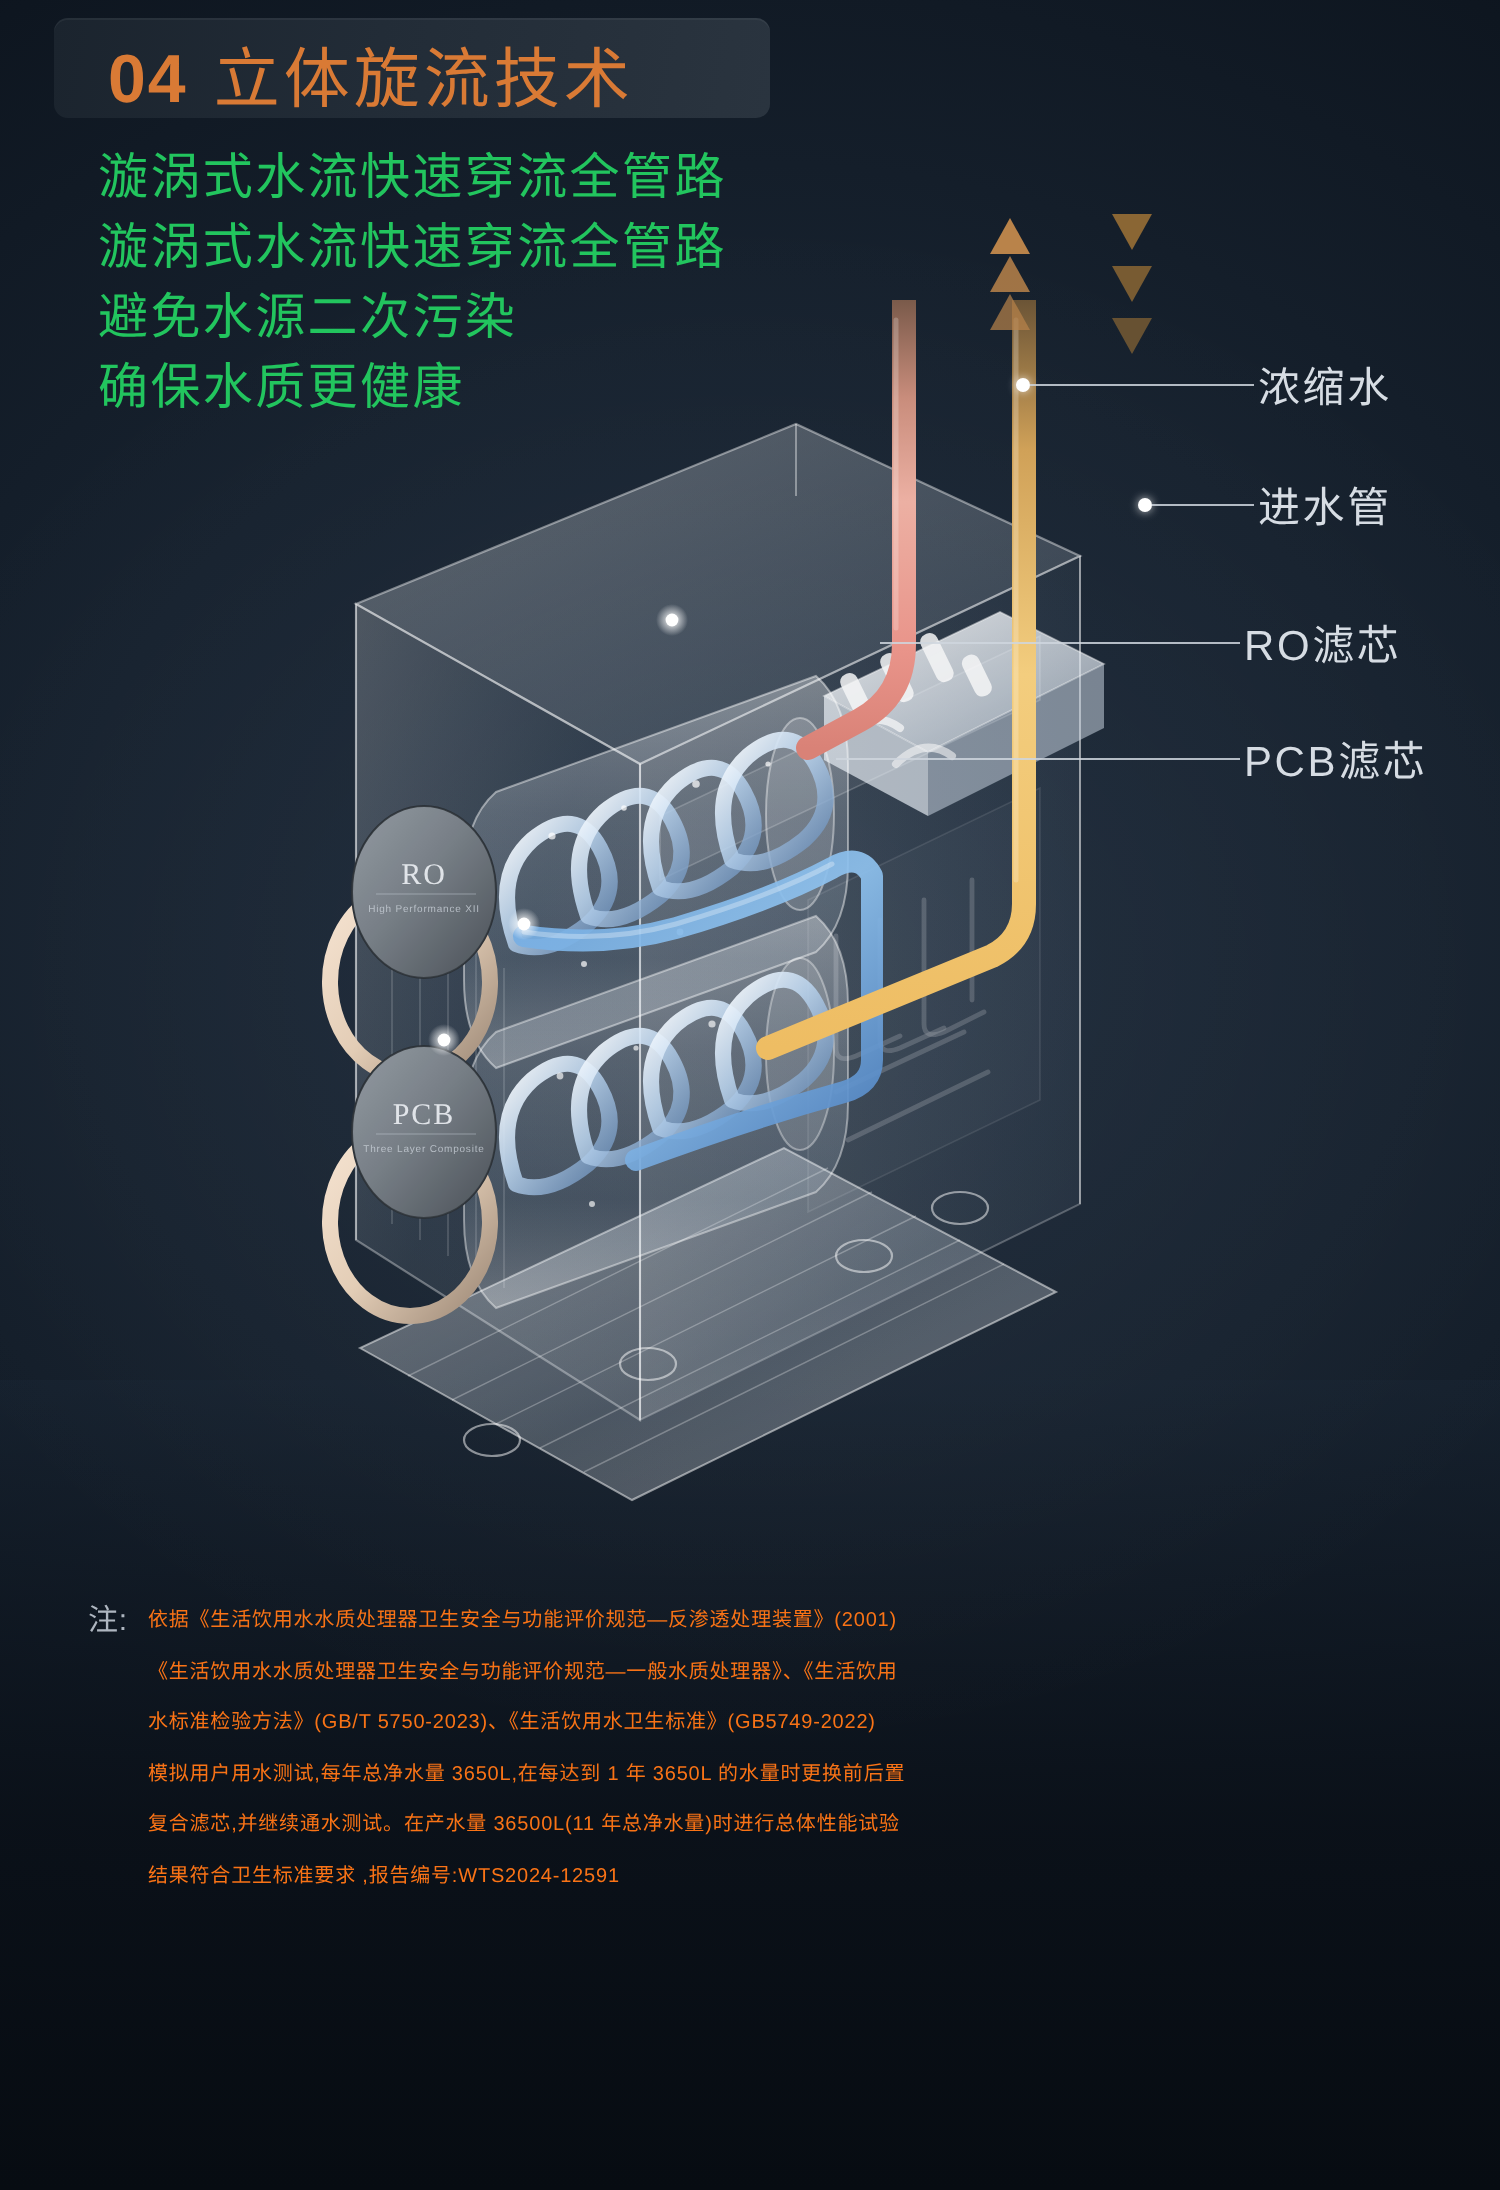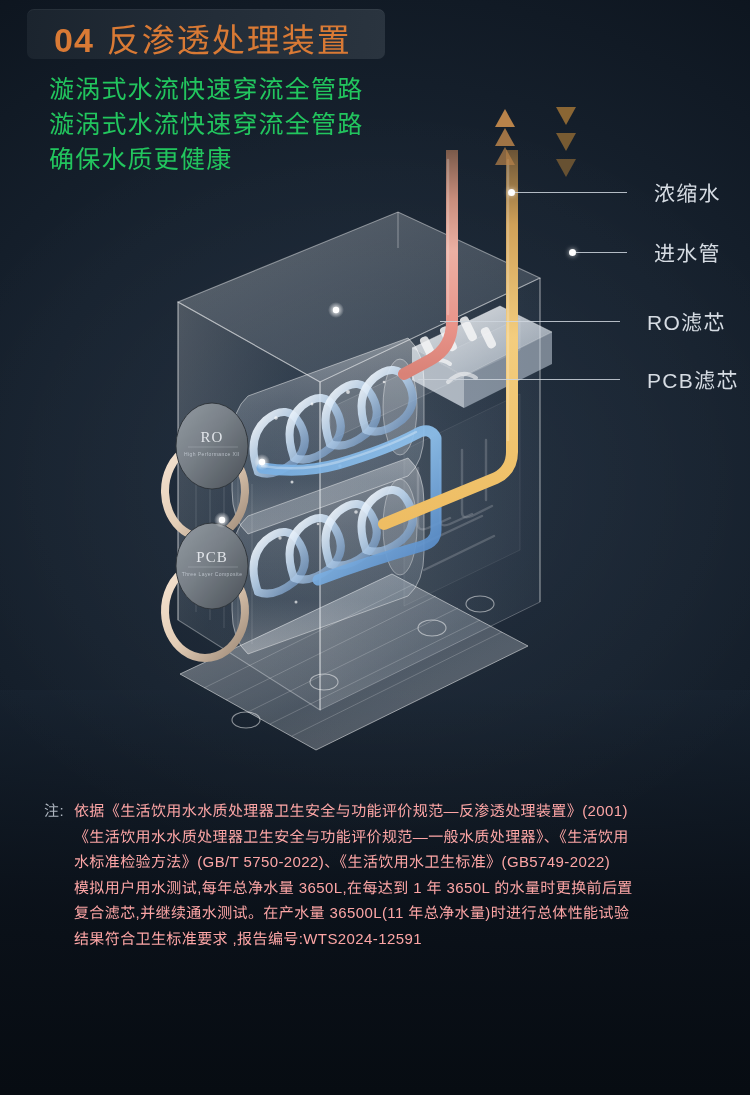--- a/index.html
+++ b/index.html
@@ -88,21 +88,21 @@
   }
   .callout .dot {
     width:7px; height:7px; border-radius:50%;
     background:#ffffff;
     box-shadow:0 0 5px rgba(255,255,255,.75);
     flex:0 0 auto;
   }
   .callout .callout-text {
     font-size:21px; letter-spacing:1.3px;
     color:#d6dce3; white-space:nowrap;
-    margin-left:27px;
+    margin-left:2px;
   }
   #callout-0 { left:508px; top:179px; }
   #callout-0 .leader { width:112px; }
   #callout-1 { left:569px; top:239px; }
   #callout-1 .leader { width:51px; }
   #callout-2 { left:440px; top:308px; }
   #callout-2 .leader { width:180px; }
   #callout-3 { left:418px; top:366px; }
   #callout-3 .leader { width:202px; }
 
@@ -113,42 +113,43 @@
   }
   #footnote .fn-row { display:flex; }
   #footnote .fn-label {
     flex:0 0 auto;
     font-size:15px; line-height:25.5px;
     letter-spacing:.4px; color:#aeb6c0;
     padding-right:10px;
   }
   #footnote .fn-body { flex:1 1 auto; }
   .fn-line {
-    font-size:15px; line-height:25.5px;
-    letter-spacing:.4px; color:#fca5a5;
+    font-size:10px; line-height:25.5px;
+    letter-spacing:.4px; color:#f97316;
     white-space:nowrap;
   }
 </style>
 </head>
 <body>
 
 <div id="bg-base"></div>
 <div id="bg-floor"></div>
 <div id="bg-vignette"></div>
 
 <div id="section-badge">
   <div class="badge-inner">
     <span class="badge-num">04</span>
-    <span class="badge-title">反渗透处理装置</span>
+    <span class="badge-title">立体旋流技术</span>
   </div>
 </div>
 
 <div id="feature-list">
   <div class="feature-line">漩涡式水流快速穿流全管路</div>
   <div class="feature-line">漩涡式水流快速穿流全管路</div>
+  <div class="feature-line">避免水源二次污染</div>
   <div class="feature-line">确保水质更健康</div>
 </div>
 
 <div id="product-figure">
 <svg viewBox="0 0 620 620" preserveAspectRatio="xMinYMin meet">
   <defs>
     <linearGradient id="glassFace" x1="0" y1="0" x2="1" y2="1">
       <stop offset="0" stop-color="#ffffff" stop-opacity=".22"></stop>
       <stop offset=".5" stop-color="#cfe0ef" stop-opacity=".10"></stop>
       <stop offset="1" stop-color="#ffffff" stop-opacity=".06"></stop>
@@ -391,19 +392,19 @@
   <span class="leader"></span>
   <span class="callout-text">PCB滤芯</span>
 </div>
 
 <div id="footnote">
   <div class="fn-row">
     <span class="fn-label">注:</span>
     <div class="fn-body">
       <div class="fn-line">依据《生活饮用水水质处理器卫生安全与功能评价规范—反渗透处理装置》(2001)</div>
       <div class="fn-line">《生活饮用水水质处理器卫生安全与功能评价规范—一般水质处理器》、《生活饮用</div>
-      <div class="fn-line">水标准检验方法》(GB/T 5750-2022)、《生活饮用水卫生标准》(GB5749-2022)</div>
+      <div class="fn-line">水标准检验方法》(GB/T 5750-2023)、《生活饮用水卫生标准》(GB5749-2022)</div>
       <div class="fn-line">模拟用户用水测试,每年总净水量 3650L,在每达到 1 年 3650L 的水量时更换前后置</div>
       <div class="fn-line">复合滤芯,并继续通水测试。在产水量 36500L(11 年总净水量)时进行总体性能试验</div>
       <div class="fn-line">结果符合卫生标准要求 ,报告编号:WTS2024-12591</div>
     </div>
   </div>
 </div>
 
 </body></html>

